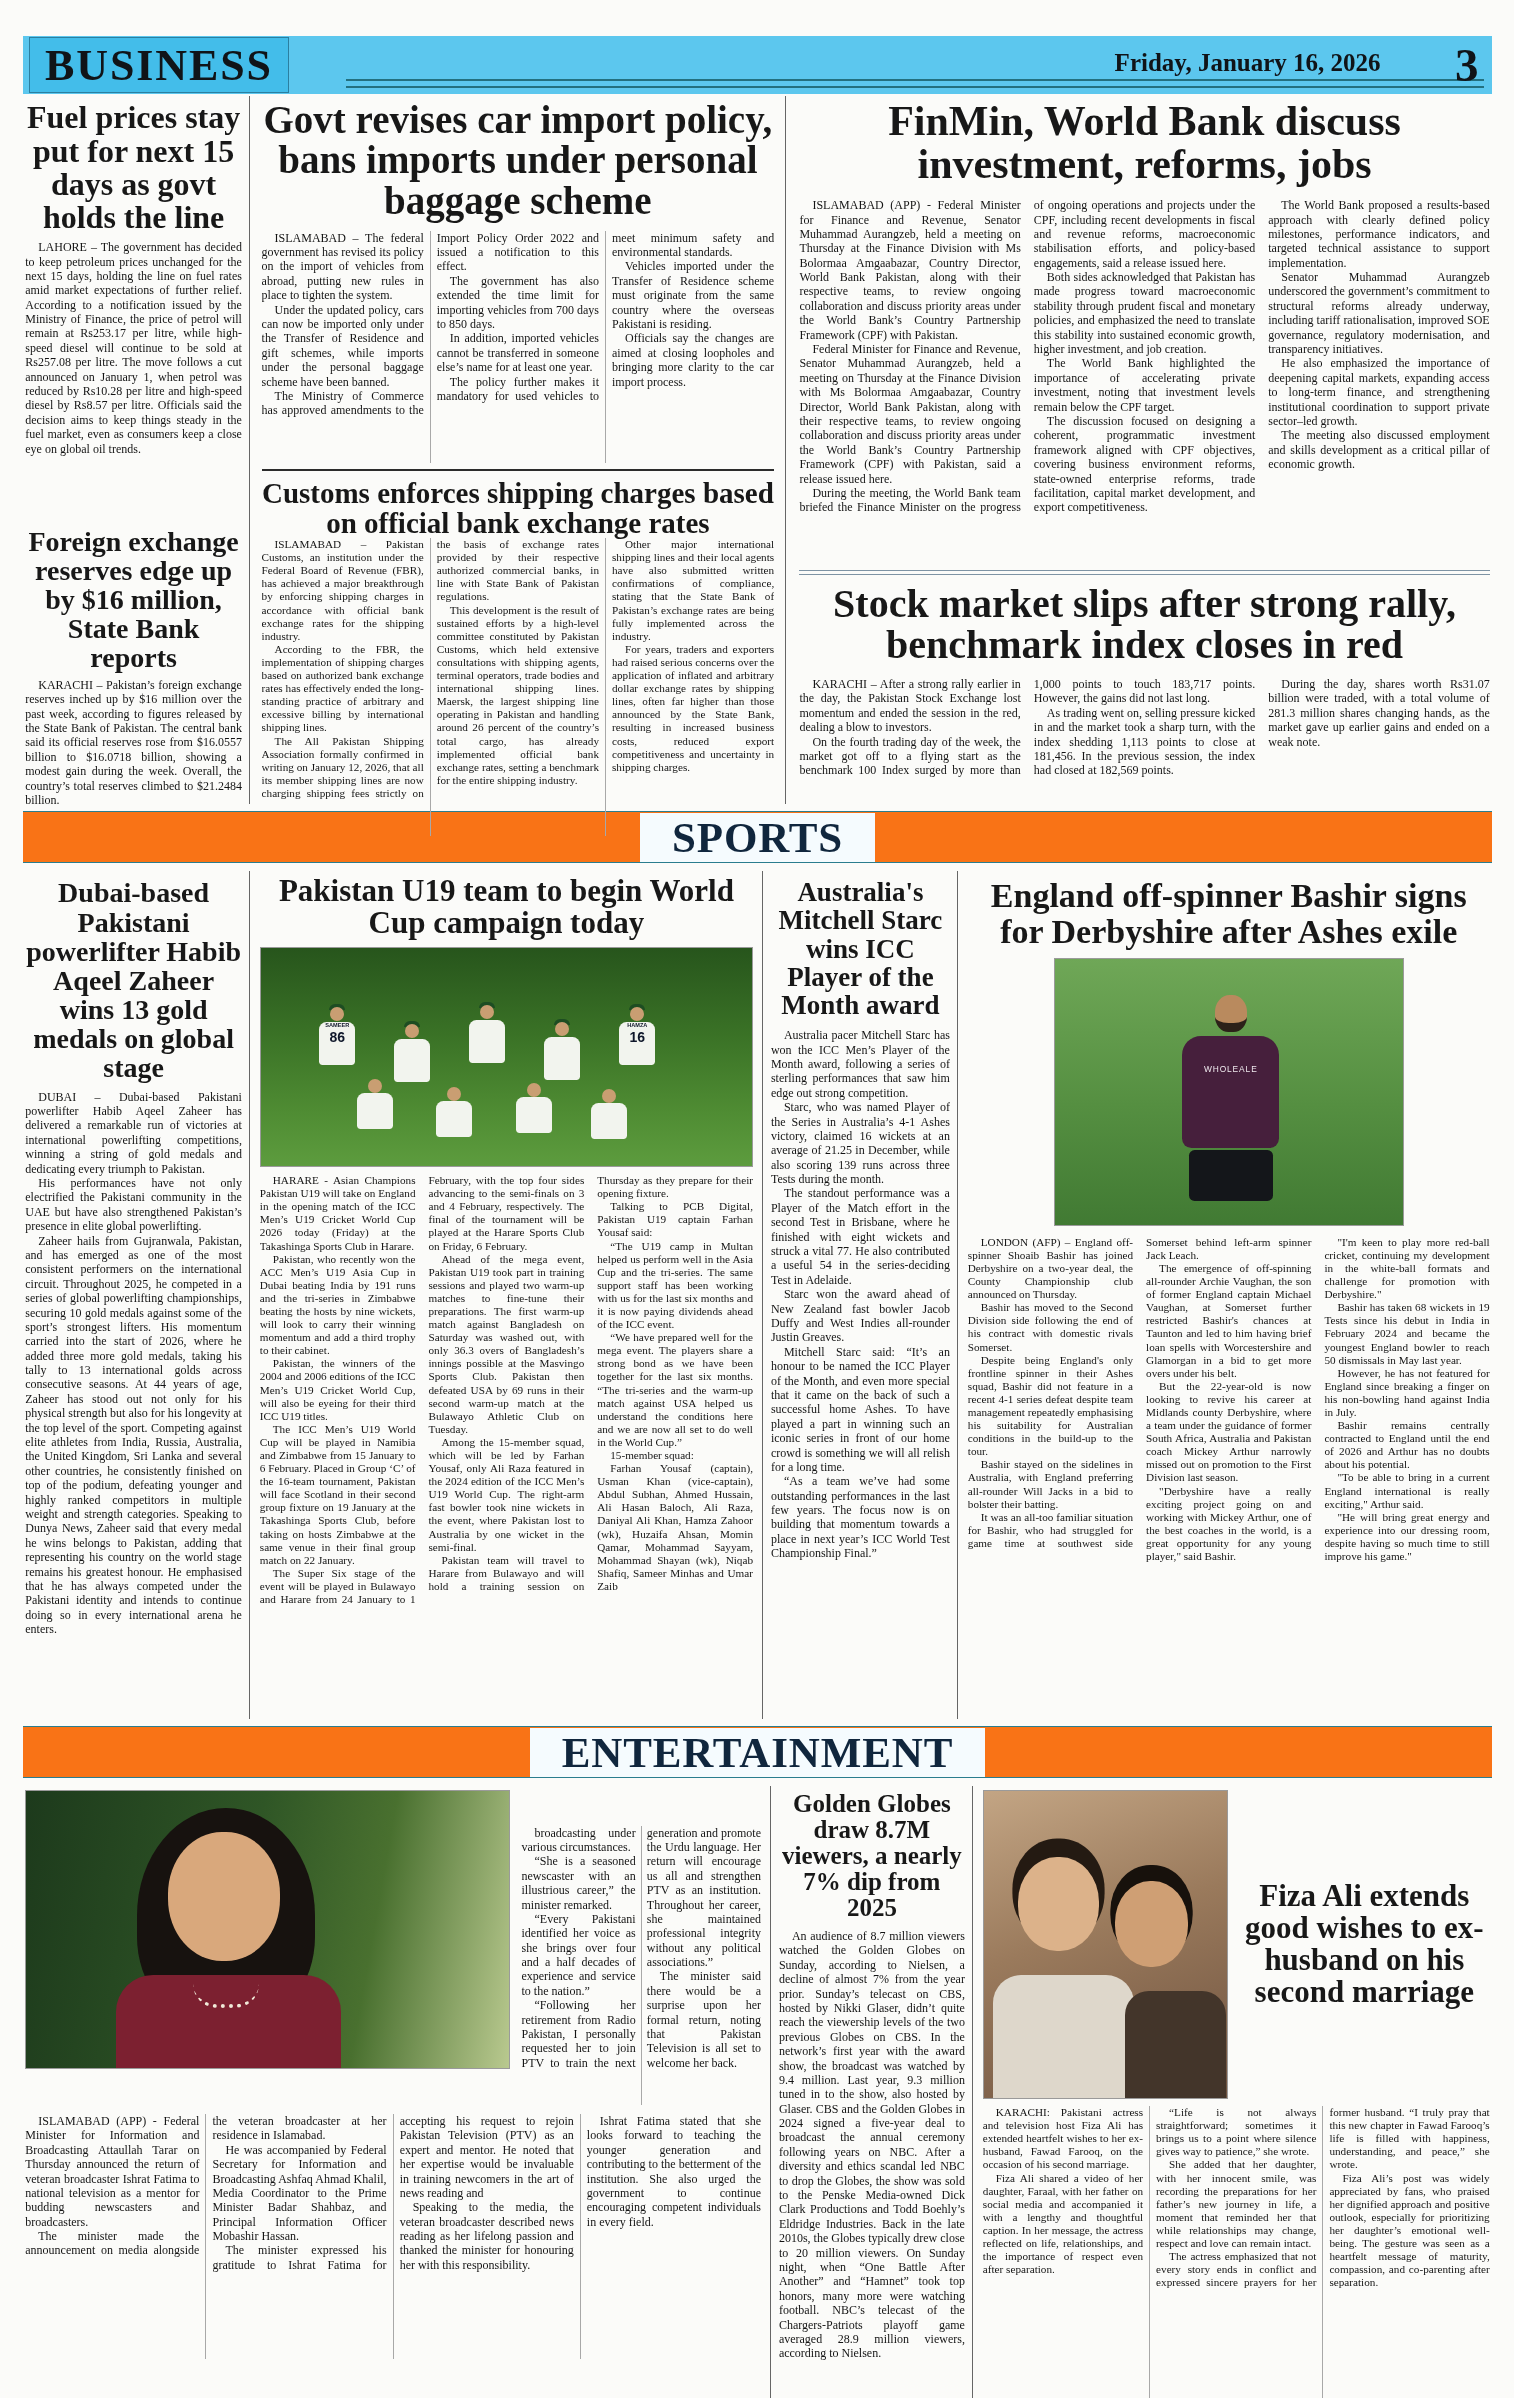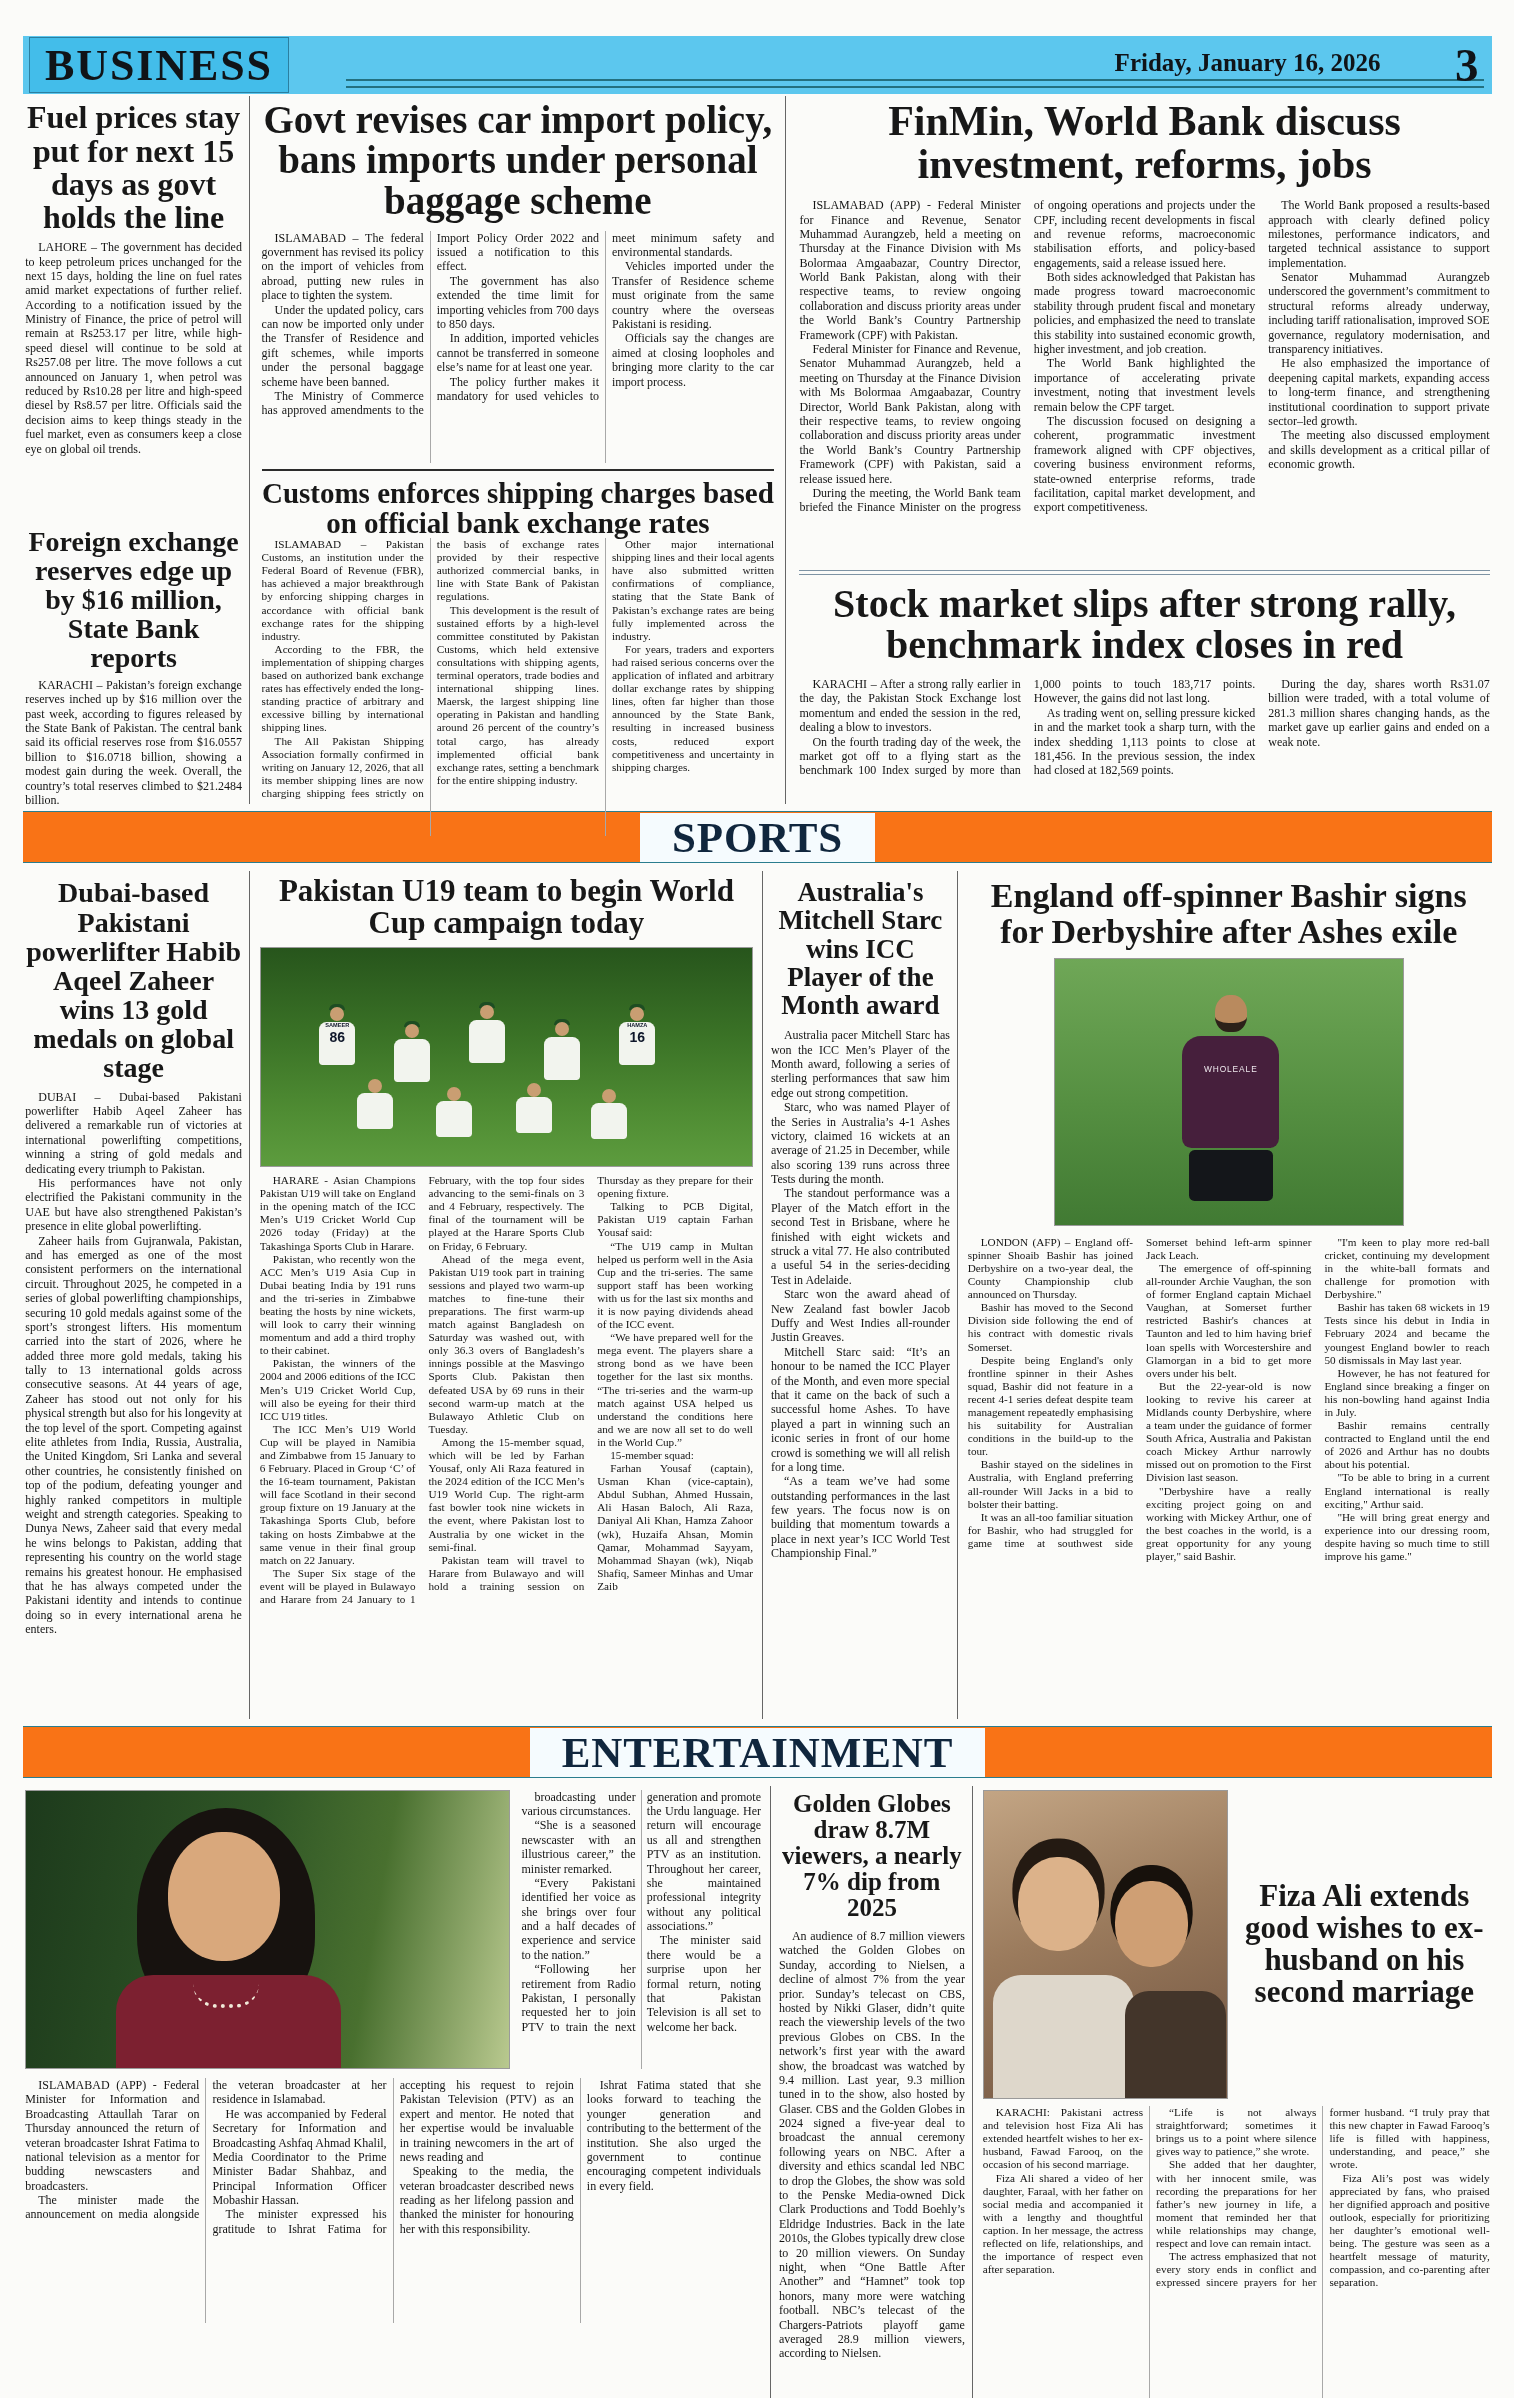--- a/index.html
+++ b/index.html
@@ -342,21 +342,21 @@
 
       <div class="en1">
         <article>
           <div class="rowflex">
             <div class="photo ph-ishrat">
               <div class="i-hair"></div>
               <div class="i-face"></div>
               <div class="i-dress"></div>
               <div class="i-necklace"></div>
             </div>
-            <div class="body cols2 ruled" style="height:279px; flex:1;">
+            <div class="body cols2 ruled" style="height:279px; flex:1;margin-top:36px;">
                 <p>broadcasting under various circumstances.</p>
                 <p>“She is a seasoned newscaster with an illustrious career,” the minister remarked.</p>
                 <p>“Every Pakistani identified her voice as she brings over four and a half decades of experience and service to the nation.”</p>
                 <p>“Following her retirement from Radio Pakistan, I personally requested her to join PTV to train the next generation and promote the Urdu language. Her return will encourage us all and strengthen PTV as an institution. Throughout her career, she maintained professional integrity without any political associations.”</p>
                 <p>The minister said there would be a surprise upon her formal return, noting that Pakistan Television is all set to welcome her back.</p>
               </div>
           </div>
           <div class="body cols4 ruled" style="height:245px; margin-top:9.4px;">
               <p>ISLAMABAD (APP) - Federal Minister for Information and Broadcasting Attaullah Tarar on Thursday announced the return of veteran broadcaster Ishrat Fatima to national television as a mentor for budding newscasters and broadcasters.</p>
               <p>The minister made the announcement on media alongside the veteran broadcaster at her residence in Islamabad.</p>

